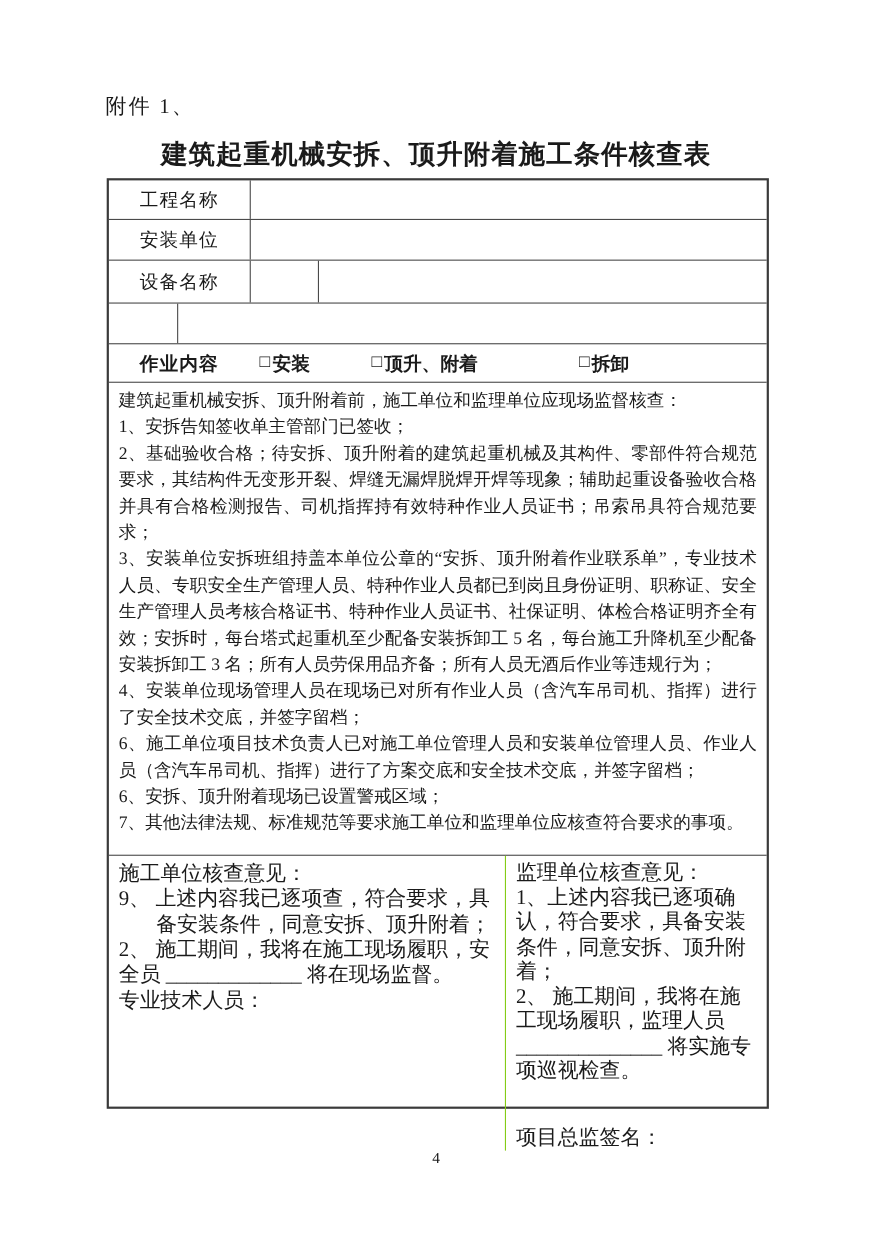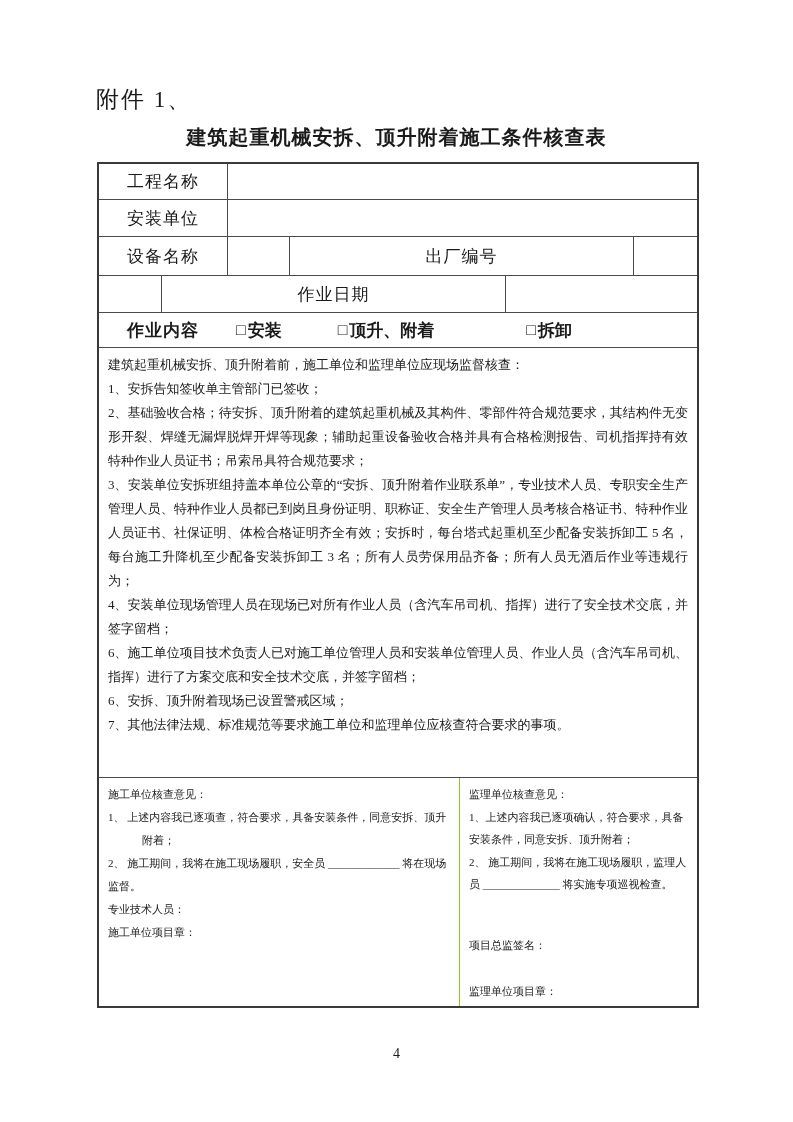--- a/index.html
+++ b/index.html
@@ -11,32 +11,32 @@
     margin: 0 auto;
     background: #ffffff;
     font-family: "Liberation Serif", "DejaVu Serif", serif;
     color: #1a1a1a;
     overflow: hidden;
   }
   .attachment {
     position: absolute;
     left: 96px;
     top: 84px;
-    font-size: 23px;
+    font-size: 19px;
     letter-spacing: 2px;
   }
   .title {
     position: absolute;
     left: 0;
     top: 124px;
     width: 100%;
     text-align: center;
     font-family: "Liberation Sans", "DejaVu Sans", sans-serif;
     font-weight: bold;
-    font-size: 20px;
+    font-size: 24px;
     letter-spacing: 1px;
   }
   .sheet {
     position: absolute;
     left: 97px;
     top: 162px;
     width: 602px;
     height: 846px;
     border: 2px solid #3a3a3a;
     display: flex;
@@ -76,32 +76,32 @@
   }
   .opt { display: inline-flex; align-items: center; white-space: nowrap; }
   .opt .box { font-size: 16px; margin-right: 2px; }
   .opt-gap1 { margin-left: 56px; }
   .opt-gap2 { margin-left: 92px; }
   .bodycell {
     flex: 0 0 430px;
     height: 430px;
     border-bottom: 1px solid #4a4a4a;
     padding: 5px 9px 0 9px;
-    font-size: 13px;
+    font-size: 16px;
     line-height: 24px;
     text-align: justify;
   }
   .bodycell p { margin: 0; }
   .bottom {
     flex: 1 1 auto;
     display: flex;
     flex-direction: row;
   }
   .col {
-    font-size: 11px;
+    font-size: 19px;
     line-height: 23px;
     padding: 5px 8px 0 9px;
   }
   .col.left  { width: 360px; flex: 0 0 360px; }
   .col.right { width: 238px; flex: 1 1 auto; border-left: 1px solid #84cc16; line-height: 22.5px; padding-right: 5px; }
   .col p { margin: 0; }
   .hang { padding-left: 34px; text-indent: -34px; }
   .sig1 { margin-top: 26px; }
   .sig2 { margin-top: 22px; }
   .right .sig1 { margin-top: 38px; }
@@ -132,27 +132,25 @@
     </div>
 
     <div class="trow h37">
       <div class="cell lbl w128">安装单位</div>
       <div class="cell grow"></div>
     </div>
 
     <div class="trow h39">
       <div class="cell lbl w128">设备名称</div>
       <div class="cell w62"></div>
-      <div class="cell lbl w344">出厂编号</div>
       <div class="cell grow"></div>
     </div>
 
     <div class="trow h37">
       <div class="cell w62"></div>
-      <div class="cell lbl w344">作业日期</div>
       <div class="cell grow"></div>
     </div>
 
     <div class="trow h35">
       <div class="cell lbl w128">作业内容</div>
       <div class="options">
         <span class="opt">
             <span class="box">□</span>
             <span>安装</span>
           </span>
@@ -174,31 +172,29 @@
       <p>3、安装单位安拆班组持盖本单位公章的“安拆、顶升附着作业联系单”，专业技术人员、专职安全生产管理人员、特种作业人员都已到岗且身份证明、职称证、安全生产管理人员考核合格证书、特种作业人员证书、社保证明、体检合格证明齐全有效；安拆时，每台塔式起重机至少配备安装拆卸工 5 名，每台施工升降机至少配备安装拆卸工 3 名；所有人员劳保用品齐备；所有人员无酒后作业等违规行为；</p>
       <p>4、安装单位现场管理人员在现场已对所有作业人员（含汽车吊司机、指挥）进行了安全技术交底，并签字留档；</p>
       <p>6、施工单位项目技术负责人已对施工单位管理人员和安装单位管理人员、作业人员（含汽车吊司机、指挥）进行了方案交底和安全技术交底，并签字留档；</p>
       <p>6、安拆、顶升附着现场已设置警戒区域；</p>
       <p>7、其他法律法规、标准规范等要求施工单位和监理单位应核查符合要求的事项。</p>
     </div>
 
     <div class="bottom">
       <div class="col left">
         <p>施工单位核查意见：</p>
-        <p class="hang">1、 上述内容我已逐项查，符合要求，具备安装条件，同意安拆、顶升附着；</p>
+        <p class="hang">9、 上述内容我已逐项查，符合要求，具备安装条件，同意安拆、顶升附着；</p>
         <p>2、 施工期间，我将在施工现场履职，安全员 _____________ 将在现场监督。</p>
         <p class="sig1">专业技术人员：</p>
-        <p class="sig2">施工单位项目章：</p>
       </div>
       <div class="col right">
         <p>监理单位核查意见：</p>
         <p>1、上述内容我已逐项确认，符合要求，具备安装条件，同意安拆、顶升附着；</p>
         <p>2、 施工期间，我将在施工现场履职，监理人员 ______________ 将实施专项巡视检查。</p>
         <p class="sig1">项目总监签名：</p>
-        <p class="sig2">监理单位项目章：</p>
       </div>
     </div>
 
   </div>
 
   <div class="pageno">4</div>
 
 </div>
 
 </body></html>

